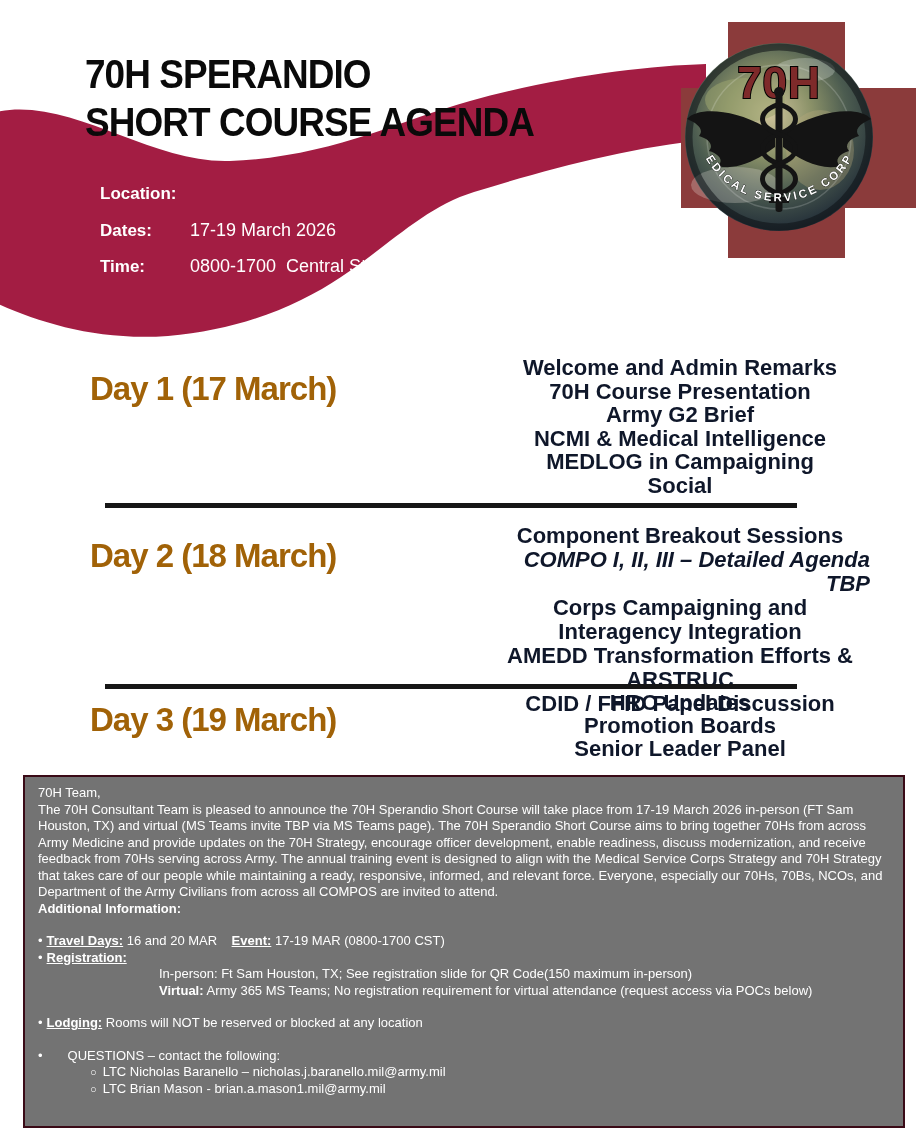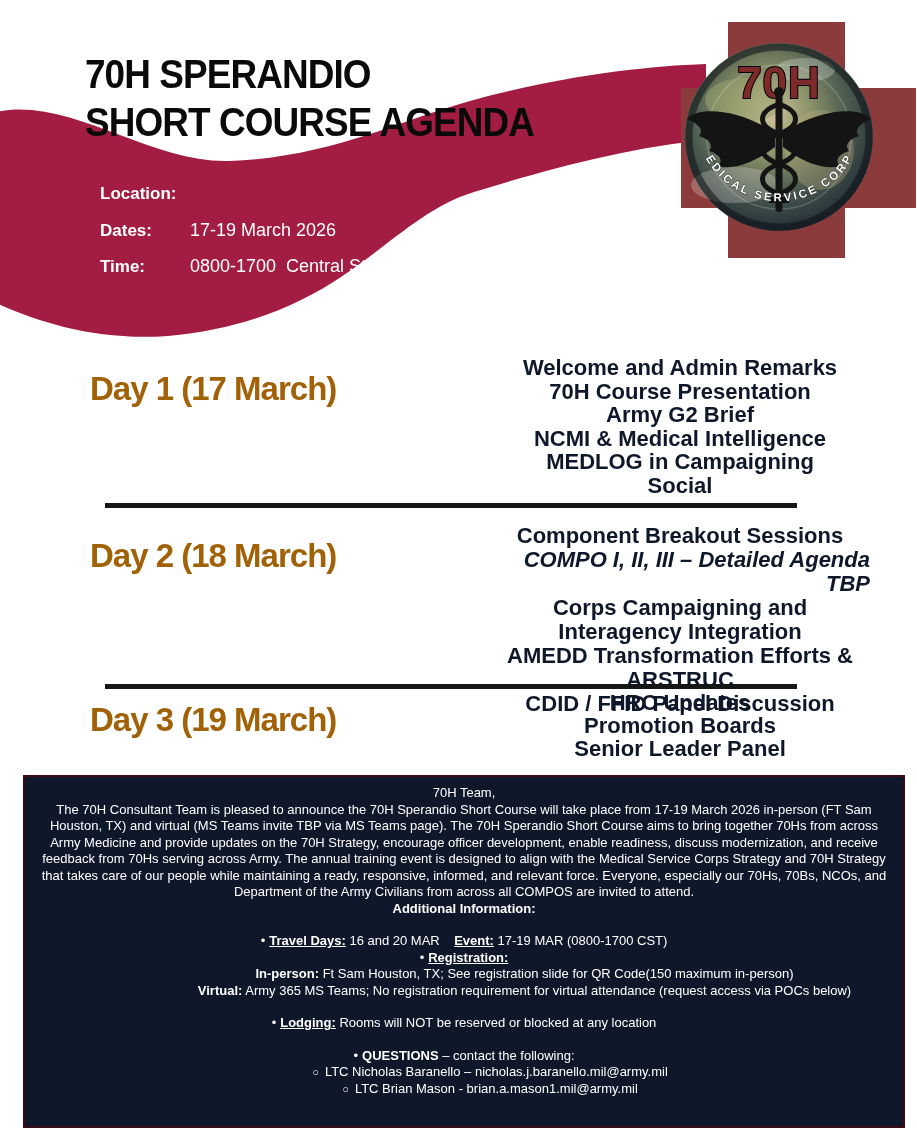--- a/index.html
+++ b/index.html
@@ -27,23 +27,23 @@
           font-size:22px;font-weight:700;line-height:23.5px;}
   .day-s0 .day-heading{top:370px}.day-s0 .agenda{top:356px}
   .day-s1 .day-heading{top:537px}.day-s1 .agenda{top:524px;line-height:24px}
   .day-s2 .day-heading{top:701px}.day-s2 .agenda{top:691px;line-height:23px}
   .agenda-item.it{font-style:italic;font-weight:700;text-align:right;}
   .divider{position:absolute;left:105px;width:692px;height:5px;background:#161616;}
   .divider.d1{top:503px}.divider.d2{top:684px}
 
   
   .footer-panel{position:absolute;left:23px;top:775px;width:882px;height:353px;
-                box-sizing:border-box;background:#0f172a;border:2px solid #3a0a16;
+                box-sizing:border-box;background:#737373;border:2px solid #3a0a16;
                 padding:8px 13px;color:#ffffff;font-size:13px;line-height:16.5px;
-                overflow:hidden;text-align:center;}
+                overflow:hidden;}
   .ln{white-space:pre-wrap;}
   .para{white-space:pre-wrap;}
   .f-heading{font-weight:700;margin-top:0;}
   .f-lines{margin-top:16px;}
   .bul{margin-right:4px;}
   .sub{padding-left:121px;}
   .contact{padding-left:52px;}
   .cbul{margin-right:6px;font-size:11px;}
   .gap{height:16px;}
 </style>
@@ -162,22 +162,22 @@
     </div>
 </section>
 
 <div class="footer-panel">
   <div class="ln">70H Team,</div>
   <div class="para">The 70H Consultant Team is pleased to announce the 70H Sperandio Short Course will take place from 17-19 March 2026 in-person (FT Sam Houston, TX) and virtual (MS Teams invite TBP via MS Teams page). The 70H Sperandio Short Course aims to bring together 70Hs from across Army Medicine and provide updates on the 70H Strategy, encourage officer development, enable readiness, discuss modernization, and receive feedback from 70Hs serving across Army. The annual training event is designed to align with the Medical Service Corps Strategy and 70H Strategy that takes care of our people while maintaining a ready, responsive, informed, and relevant force. Everyone, especially our 70Hs, 70Bs, NCOs, and Department of the Army Civilians from across all COMPOS are invited to attend.</div>
   <div class="f-heading">Additional Information:</div>
   <div class="f-lines" id="footer-lines">
       <div class="ln bullet"><span class="bul">•</span><span style="font-weight: 700; text-decoration: underline;">Travel Days:</span><span> 16 and 20 MAR    </span><span style="font-weight: 700; text-decoration: underline;">Event:</span><span> 17-19 MAR (0800-1700 CST)</span></div>
       <div class="ln bullet"><span class="bul">•</span><span style="font-weight: 700; text-decoration: underline;">Registration:</span></div>
-      <div class="ln sub"><span style="font-weight: 700;">In-person:</span><span> Ft Sam Houston, TX; See registration slide for QR Code(150 maximum in-person)</span></div>
+      <div class="ln sub"><span style="font-weight: 400;">In-person:</span><span> Ft Sam Houston, TX; See registration slide for QR Code(150 maximum in-person)</span></div>
       <div class="ln sub"><span style="font-weight: 700;">Virtual:</span><span> Army 365 MS Teams; No registration requirement for virtual attendance (request access via POCs below)</span></div>
       <div class="gap"></div>
       <div class="ln bullet"><span class="bul">•</span><span style="font-weight: 700; text-decoration: underline;">Lodging:</span><span> Rooms will NOT be reserved or blocked at any location</span></div>
       <div class="gap"></div>
-      <div class="ln bullet"><span class="bul">•</span><span style="font-weight: 700;">QUESTIONS</span><span> – contact the following:</span></div>
+      <div class="ln bullet"><span class="bul">•</span><span style="font-weight: 400; margin-left: 21px;">QUESTIONS</span><span> – contact the following:</span></div>
       <div class="ln contact"><span class="cbul">○</span><span>LTC Nicholas Baranello – nicholas.j.baranello.mil@army.mil</span></div>
       <div class="ln contact"><span class="cbul">○</span><span>LTC Brian Mason - brian.a.mason1.mil@army.mil</span></div>
     </div>
 </div>
 
 </body></html>

